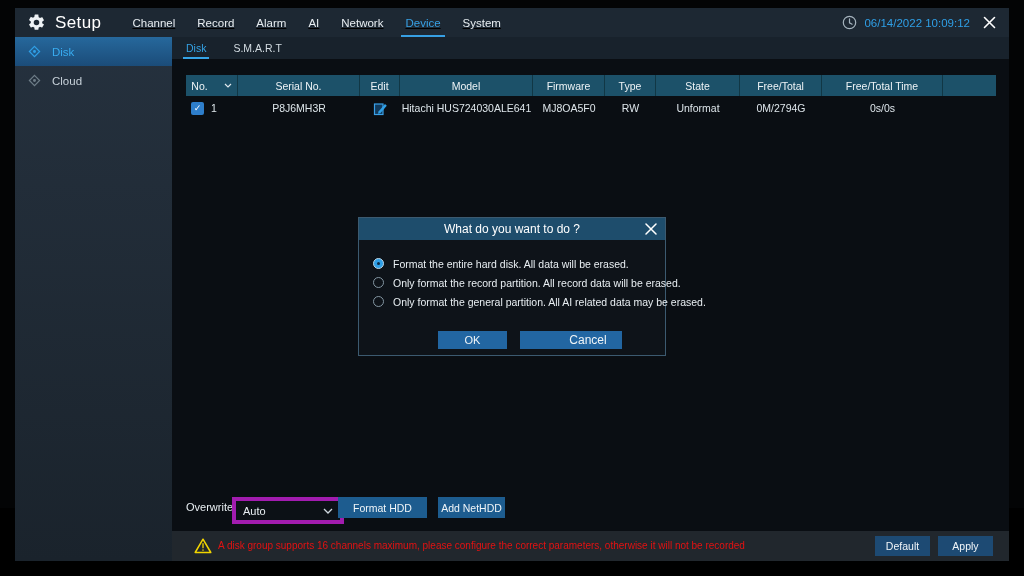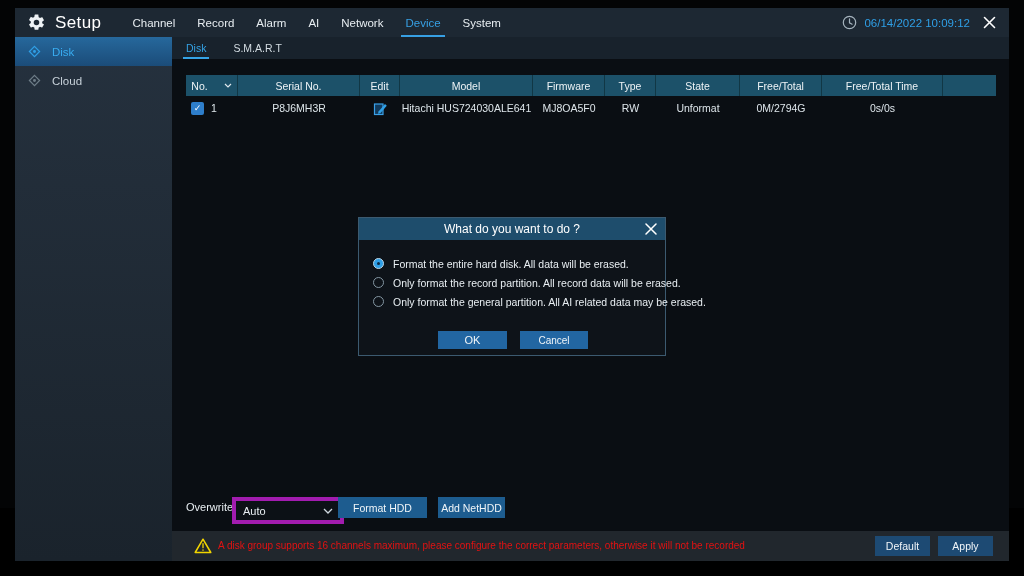--- a/index.html
+++ b/index.html
@@ -5,21 +5,21 @@
   html,body{margin:0;padding:0;background:#000;}
   body{width:1024px;height:576px;overflow:hidden;position:relative;
        font-family:"Liberation Sans",sans-serif;-webkit-font-smoothing:antialiased;}
   .screen{position:absolute;left:0;top:0;width:1024px;height:508px;background:#030405;}
 
   
   .topbar{position:absolute;left:15px;top:8px;width:994px;height:29px;background:#1d2833;
           display:flex;align-items:center;}
   .gear{margin-left:12px;display:flex;align-items:center;}
   .app-title{color:#fff;font-size:17px;margin-left:9px;letter-spacing:.4px;}
-  .nav{display:flex;margin-left:20px;height:100%;}
+  .nav{display:flex;margin-left:20px;height:100%;text-decoration:underline;}
   .nav-item{color:#e7edf1;font-size:11.5px;padding:0 11px;display:flex;align-items:center;
             position:relative;cursor:pointer;}
   .nav-item.active{color:#37a0e4;}
   .nav-item.active::after{content:"";position:absolute;left:7px;right:7px;bottom:0;height:2px;background:#37a0e4;}
   .topbar-right{margin-left:auto;display:flex;align-items:center;gap:7px;padding-right:13px;}
   .time{color:#2f9fe6;font-size:11.5px;}
   .icon-btn{display:flex;align-items:center;cursor:pointer;margin-left:6px;}
 
   
   .sidebar{position:absolute;left:15px;top:37px;width:157px;height:524px;
@@ -79,21 +79,21 @@
   .modal-close{position:absolute;right:8px;top:5px;display:flex;cursor:pointer;}
   .options{position:absolute;left:14px;top:40px;display:flex;flex-direction:column;gap:8px;}
   .option-row{display:flex;align-items:flex-start;gap:9px;height:11px;cursor:pointer;}
   .radio{width:11px;height:11px;border-radius:50%;border:1px solid #8496a2;background:#0e1319;
          box-sizing:border-box;position:relative;flex:0 0 auto;}
   .radio.selected{background:#2f9fe6;border-color:#bcd6e6;}
   .radio.selected::after{content:"";position:absolute;left:3px;top:3px;width:3px;height:3px;
          border-radius:50%;background:#0c2a44;}
   .option-label{color:#e8eef2;font-size:10.5px;white-space:nowrap;}
   .ok-btn{position:absolute;left:79px;top:113px;width:69px;height:18px;background:#2266a2;font-size:11px;}
-  .cancel-btn{position:absolute;left:161px;top:113px;width:68px;height:18px;background:#2266a2;font-size:10px;}
+  .cancel-btn{position:absolute;left:161px;top:113px;width:68px;height:18px;background:#2266a2;font-size:12px;padding-left:34px;}
 </style>
 </head>
 <body>
 
 <div class="screen">
 
   <div class="topbar">
     <span class="gear">
       <svg width="19" height="19" viewBox="0 0 24 24">
           <path fill="#eef2f5" d="M19.14,12.94a7.07,7.07,0,0,0,.06-.94,7.07,7.07,0,0,0-.06-.94l2.03-1.58a.5.5,0,0,0,.12-.64l-1.92-3.32a.5.5,0,0,0-.61-.22l-2.39,1a7.3,7.3,0,0,0-1.62-.94l-.36-2.54A.5.5,0,0,0,13.9,2H10.1a.5.5,0,0,0-.49.42L9.25,4.96a7.3,7.3,0,0,0-1.62.94l-2.39-1a.5.5,0,0,0-.61.22L2.71,8.44a.5.5,0,0,0,.12.64l2.03,1.58a7.07,7.07,0,0,0-.06.94,7.07,7.07,0,0,0,.06.94L2.83,14.12a.5.5,0,0,0-.12.64l1.92,3.32a.5.5,0,0,0,.61.22l2.39-1a7.3,7.3,0,0,0,1.62.94l.36,2.54a.5.5,0,0,0,.49.42h3.8a.5.5,0,0,0,.49-.42l.36-2.54a7.3,7.3,0,0,0,1.62-.94l2.39,1a.5.5,0,0,0,.61-.22l1.92-3.32a.5.5,0,0,0-.12-.64ZM12,15.5A3.5,3.5,0,1,1,15.5,12,3.5,3.5,0,0,1,12,15.5Z"></path>

